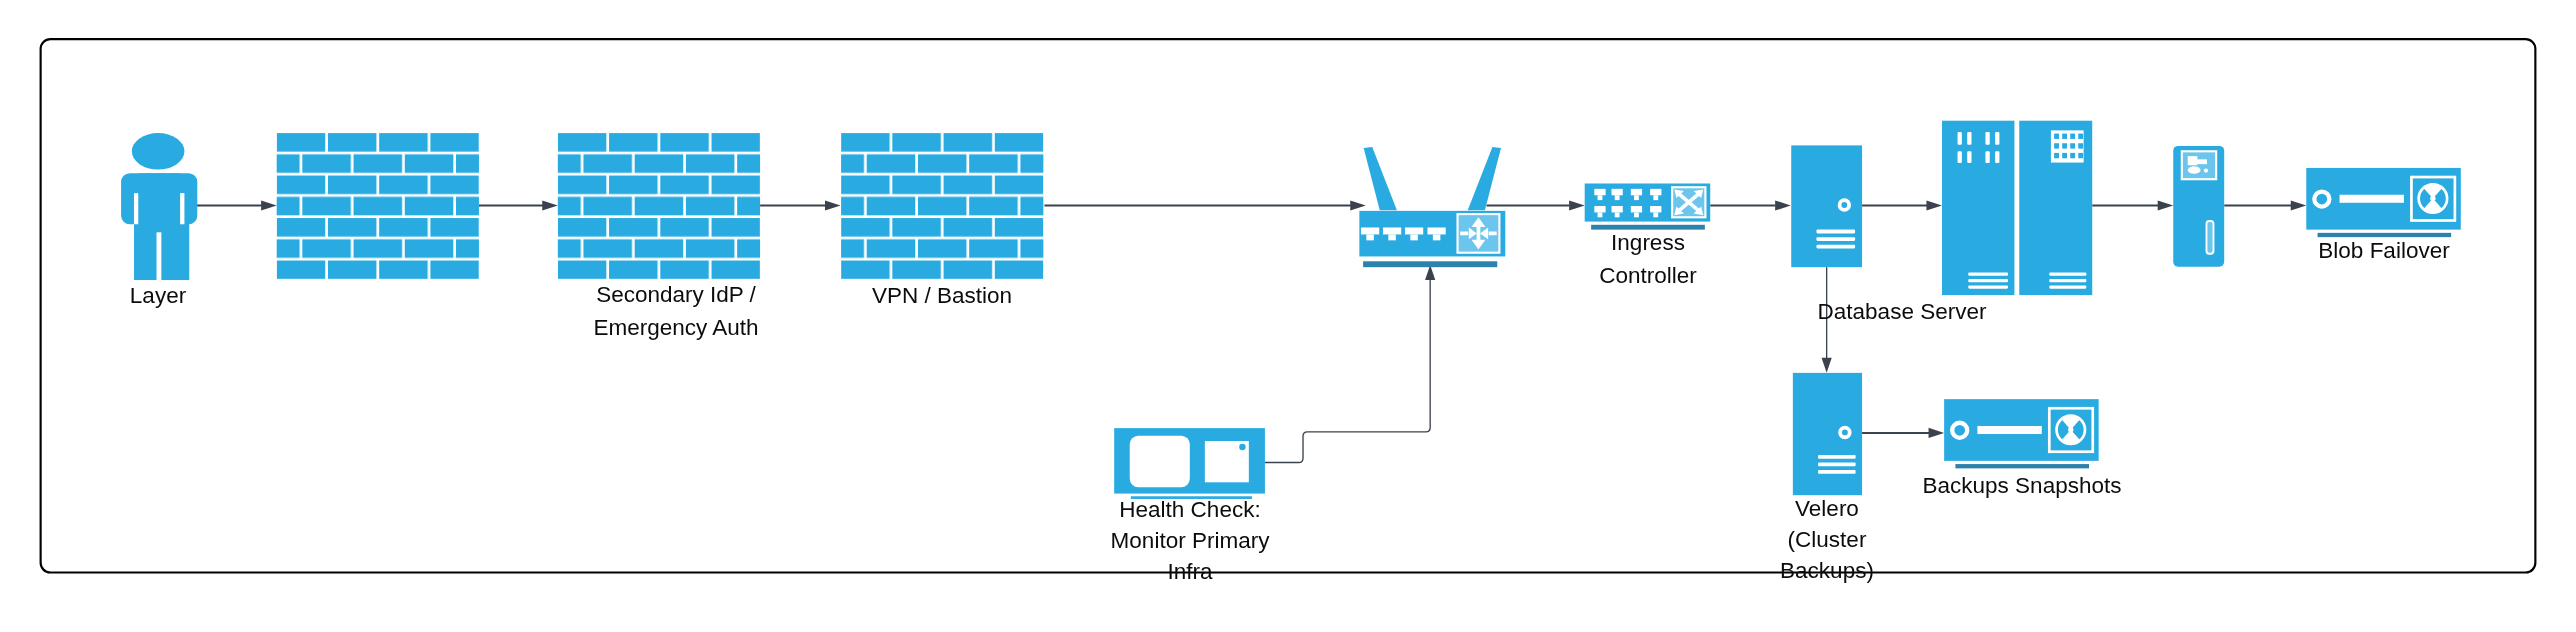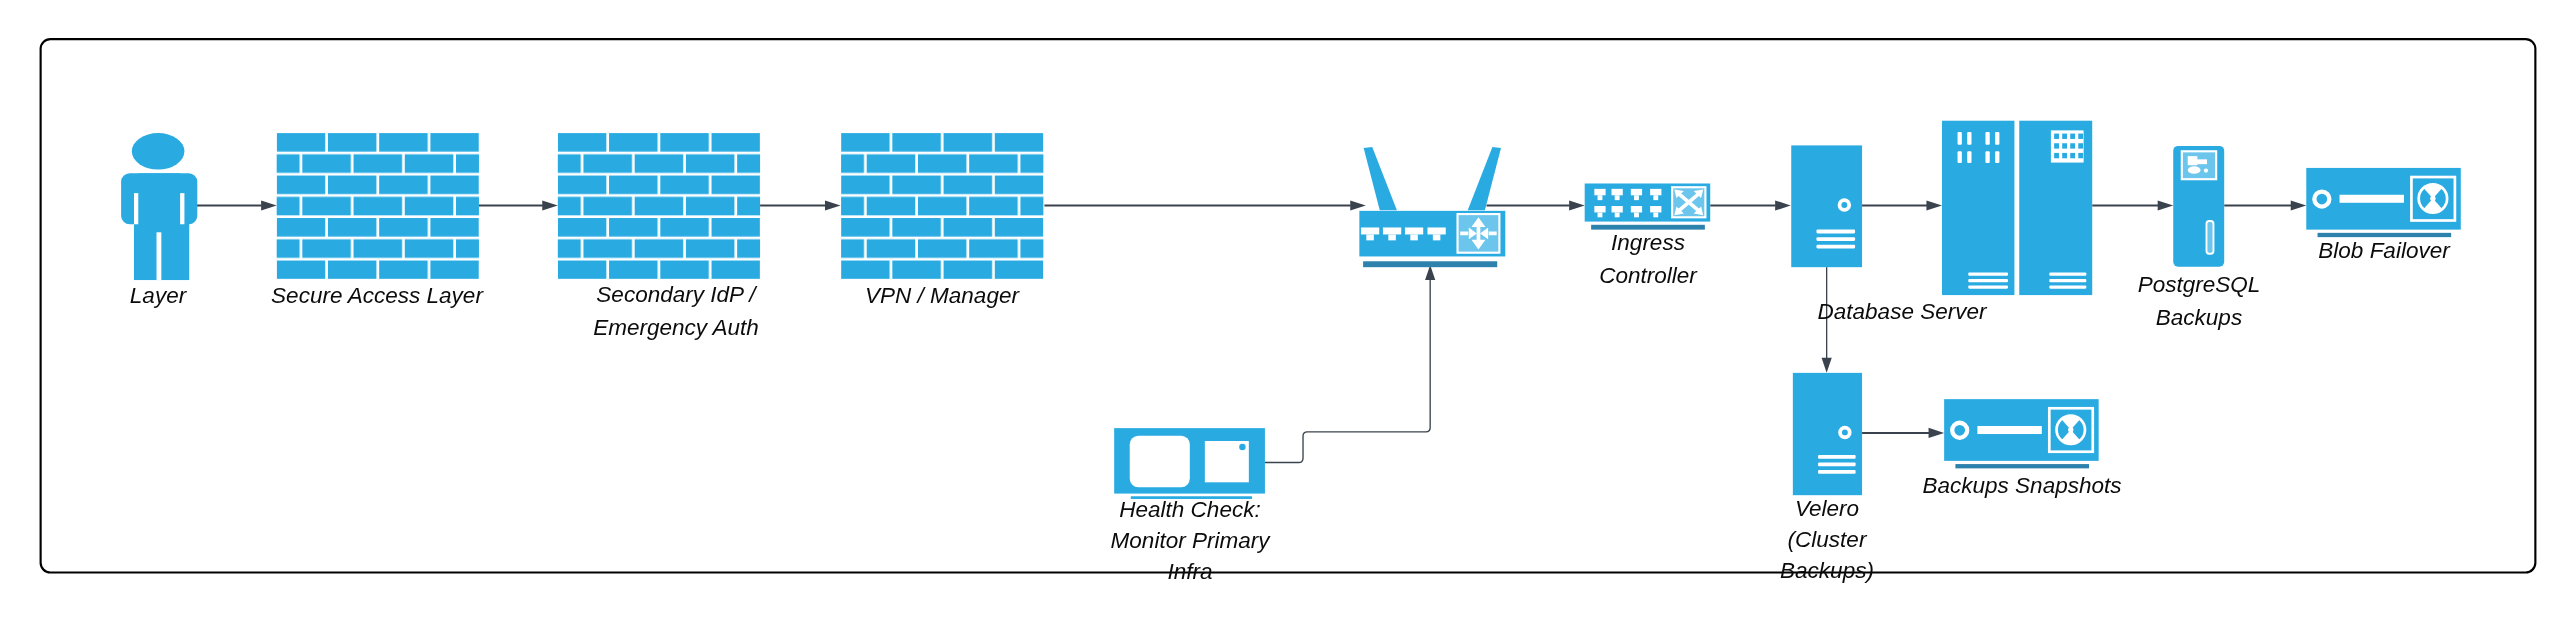--- a/index.html
+++ b/index.html
@@ -7,21 +7,20 @@
   .canvas{position:relative;width:2576px;height:632px;overflow:hidden;background:#fff;}
   .canvas > svg{position:absolute;left:0;top:0;}
   .lbl{
     position:absolute;
     transform:translateX(-50%);
     text-align:center;
     font-size:22.5px;
     line-height:33px;
     color:#0c0c0c;
     white-space:pre-line;
-    font-style:italic;
   }
   .lbl.tight{line-height:31px;}
 </style>
 </head>
 <body>
 
 <div class="canvas">
 
 <svg width="2576" height="632" viewBox="0 0 4800 1178" xmlns="http://www.w3.org/2000/svg">
   <defs>
@@ -257,29 +256,26 @@
   <g fill="#29abe2">
     <rect x="2076" y="798" width="281" height="122"></rect>
     <rect x="2105" y="812" width="112" height="96" rx="16" fill="#ffffff"></rect>
     <rect x="2245" y="822" width="82" height="77" fill="#ffffff"></rect>
     <circle cx="2315" cy="833" r="6" fill="#29abe2"></circle>
     <rect x="2107" y="925" width="226" height="5" fill="#29abe2"></rect>
   </g>
 </svg>
 
 <div class="lbl" style="left:158px;top:279px">Layer</div>
-<div class="lbl" style="left:377px;top:279px">Secure Access Layer</div>
 <div class="lbl" style="left:676px;top:278px">Secondary IdP /
 Emergency Auth</div>
-<div class="lbl" style="left:942px;top:279px">VPN / Manager</div>
+<div class="lbl" style="left:942px;top:279px">VPN / Bastion</div>
 <div class="lbl" style="left:1648px;top:226px">Ingress
 Controller</div>
 <div class="lbl" style="left:1902px;top:295px">Database Server</div>
-<div class="lbl" style="left:2199px;top:268px">PostgreSQL
-Backups</div>
 <div class="lbl" style="left:2384px;top:234px">Blob Failover</div>
 <div class="lbl tight" style="left:1827px;top:493px">Velero
 (Cluster
 Backups)</div>
 <div class="lbl tight" style="left:1190px;top:494px">Health Check:
 Monitor Primary
 Infra</div>
 <div class="lbl" style="left:2022px;top:469px">Backups Snapshots</div>
 
 </div>

